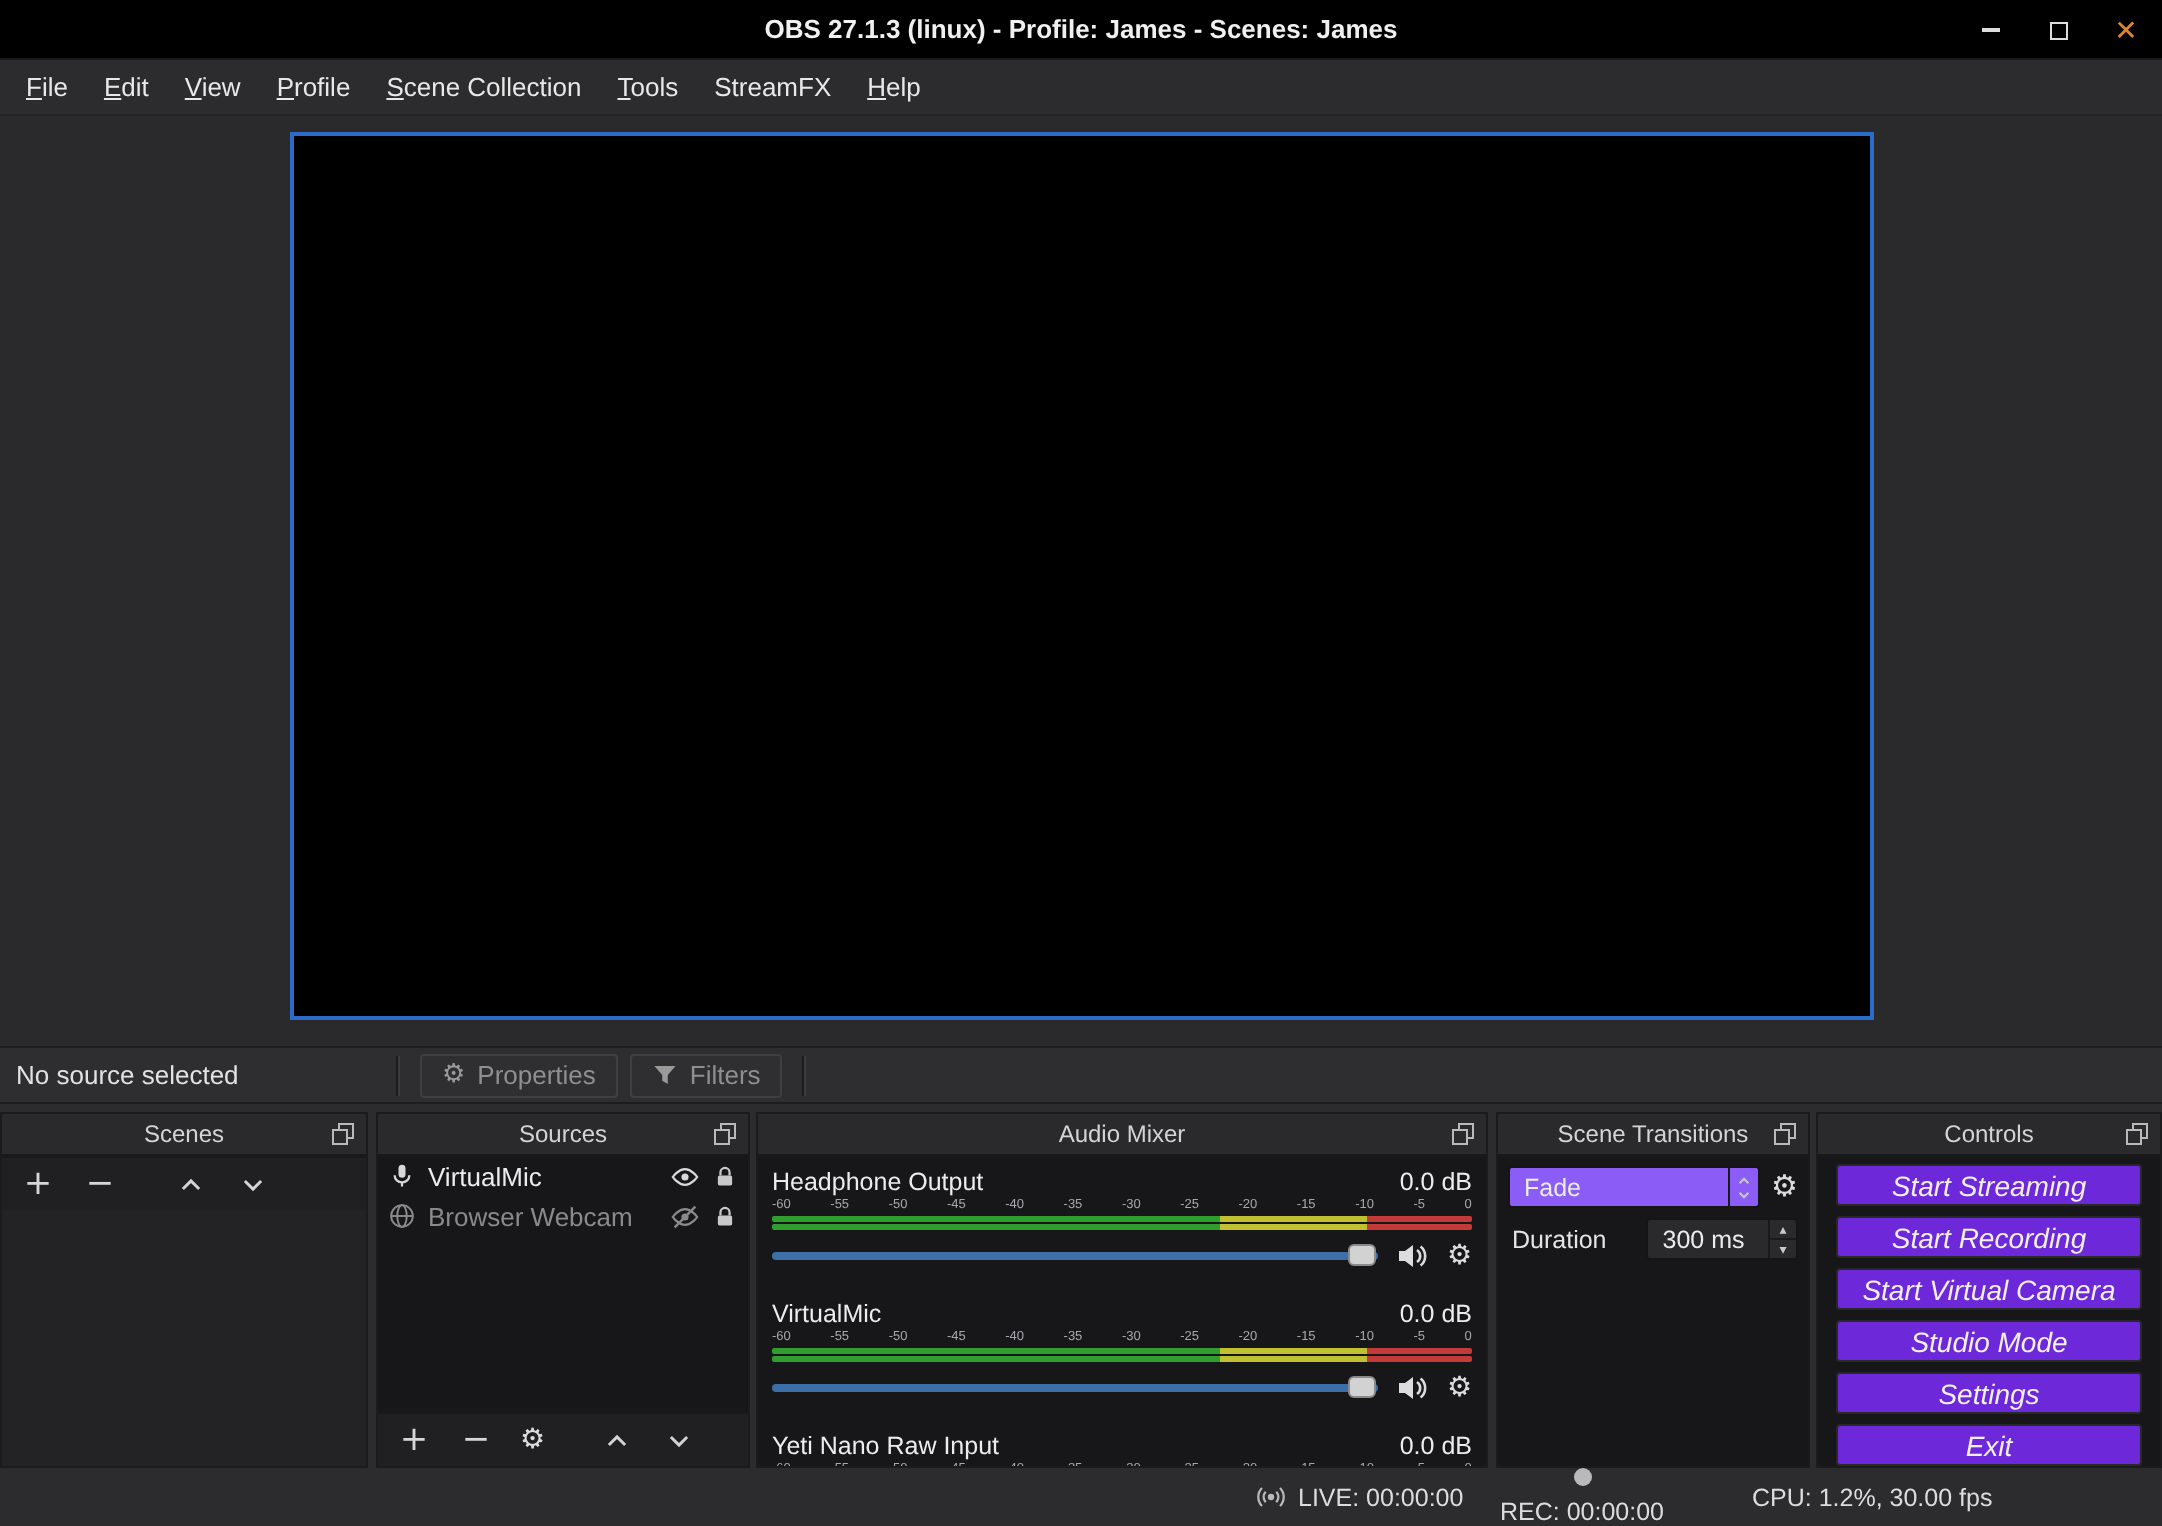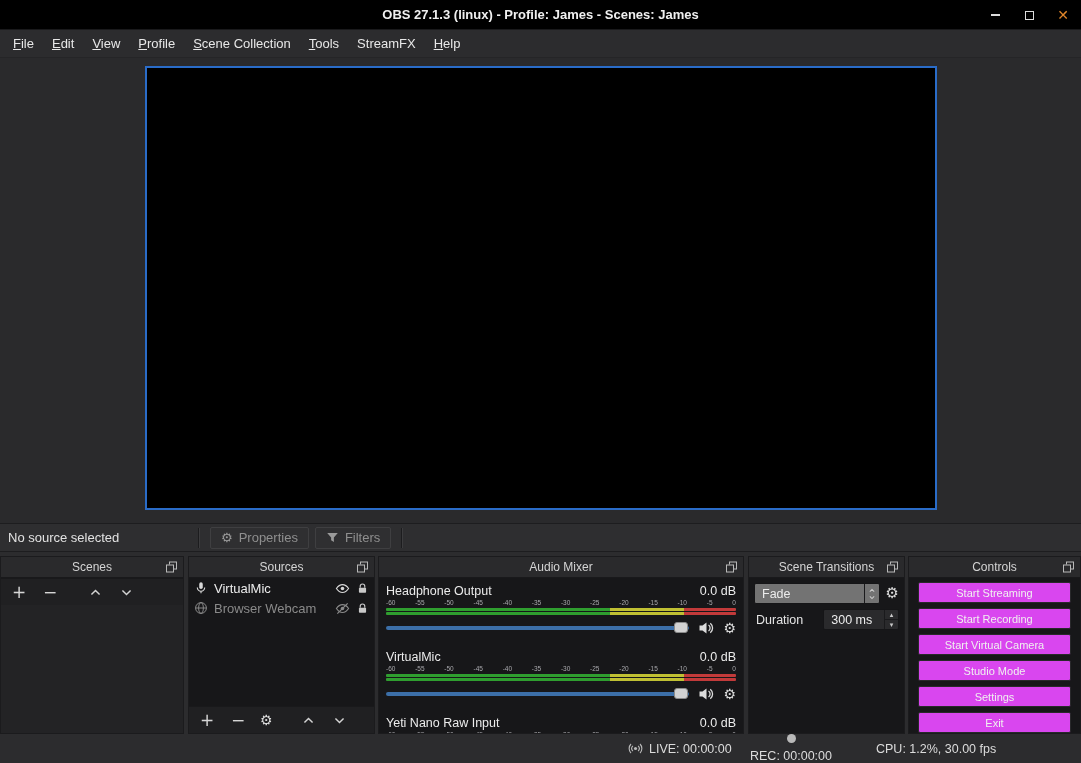--- a/index.html
+++ b/index.html
@@ -69,33 +69,33 @@
   .track{flex:1;height:4px;border-radius:2px;background:var(--slider-fill,#3c6fa8);position:relative;}
   .handle{position:absolute;right:1px;top:-4px;width:14px;height:11px;background:#d2d2d2;border:1px solid #8a8a8a;border-radius:3px;}
   .u-gear{font-family:"DejaVu Sans",sans-serif;font-size:15px;color:#dcdcdc;line-height:1;cursor:default;}
   .u-gear.dim{color:#9a9a9a;font-size:13px;}
   .u-gear.small{font-size:14px;}
 
   
   .trans-body{padding:5px 5px;}
   .trans-row{display:flex;align-items:center;gap:6px;}
   .trans-row + .trans-row{margin-top:5px;gap:20px;}
-  .combo{flex:1;height:21px;background:#737373;border:1px solid #151517;border-radius:2px;display:flex;align-items:center;padding:0 0 0 7px;font-size:12.5px;color:#ececec;cursor:default;}
+  .combo{flex:1;height:21px;background:#8b5cf6;border:1px solid #151517;border-radius:2px;display:flex;align-items:center;padding:0 0 0 7px;font-size:12.5px;color:#ececec;cursor:default;}
   .combo-val{flex:1;}
   .combo-arrows{display:flex;flex-direction:column;justify-content:center;align-items:center;border-left:1px solid #1a1a1c;padding:0 3px;height:100%;}
   .dur-label{font-size:12.5px;color:#e4e4e4;flex:0 0 auto;padding-left:2px;}
   .spinbox{flex:1;height:21px;background:#2a2a2c;border:1px solid #151517;border-radius:2px;display:flex;align-items:stretch;font-size:12.5px;color:#ececec;cursor:default;}
   .spin-val{flex:1;display:flex;align-items:center;padding-left:7px;}
   .spin-btns{display:flex;flex-direction:column;border-left:1px solid #1a1a1c;width:14px;}
   .spin-up,.spin-down{flex:1;display:flex;align-items:center;justify-content:center;font-size:7px;color:#c9c9c9;font-family:"DejaVu Sans",sans-serif;}
   .spin-up{border-bottom:1px solid #1a1a1c;}
 
   
   .ctl-body{padding:4px 9px;}
-  .ctl-btn{display:block;width:100%;height:21px;margin-bottom:5px;background:#d946ef;border:1px solid #29292b;border-radius:2px;color:#f0f0f0;font-size:11px;cursor:default;}
+  .ctl-btn{display:block;width:100%;height:21px;margin-bottom:5px;background:#6d28d9;border:1px solid #29292b;border-radius:2px;color:#f0f0f0;font-size:14px;cursor:default;font-style:italic;}
 
   
   .statusbar{position:absolute;left:0;top:734px;width:100%;height:29px;background:#2c2c2e;font-size:12.5px;color:#dcdcdc;}
   .sb-group{position:absolute;top:0;height:29px;display:flex;align-items:center;gap:6px;}
   .sb-live{left:628px;}
   .sb-rec{left:750px;flex-direction:column;}
   .sb-stats{left:876px;}
   .rec-dot{width:9px;height:9px;border-radius:50%;background:#b9b9b9;display:inline-block;}
 </style>
 </head>

